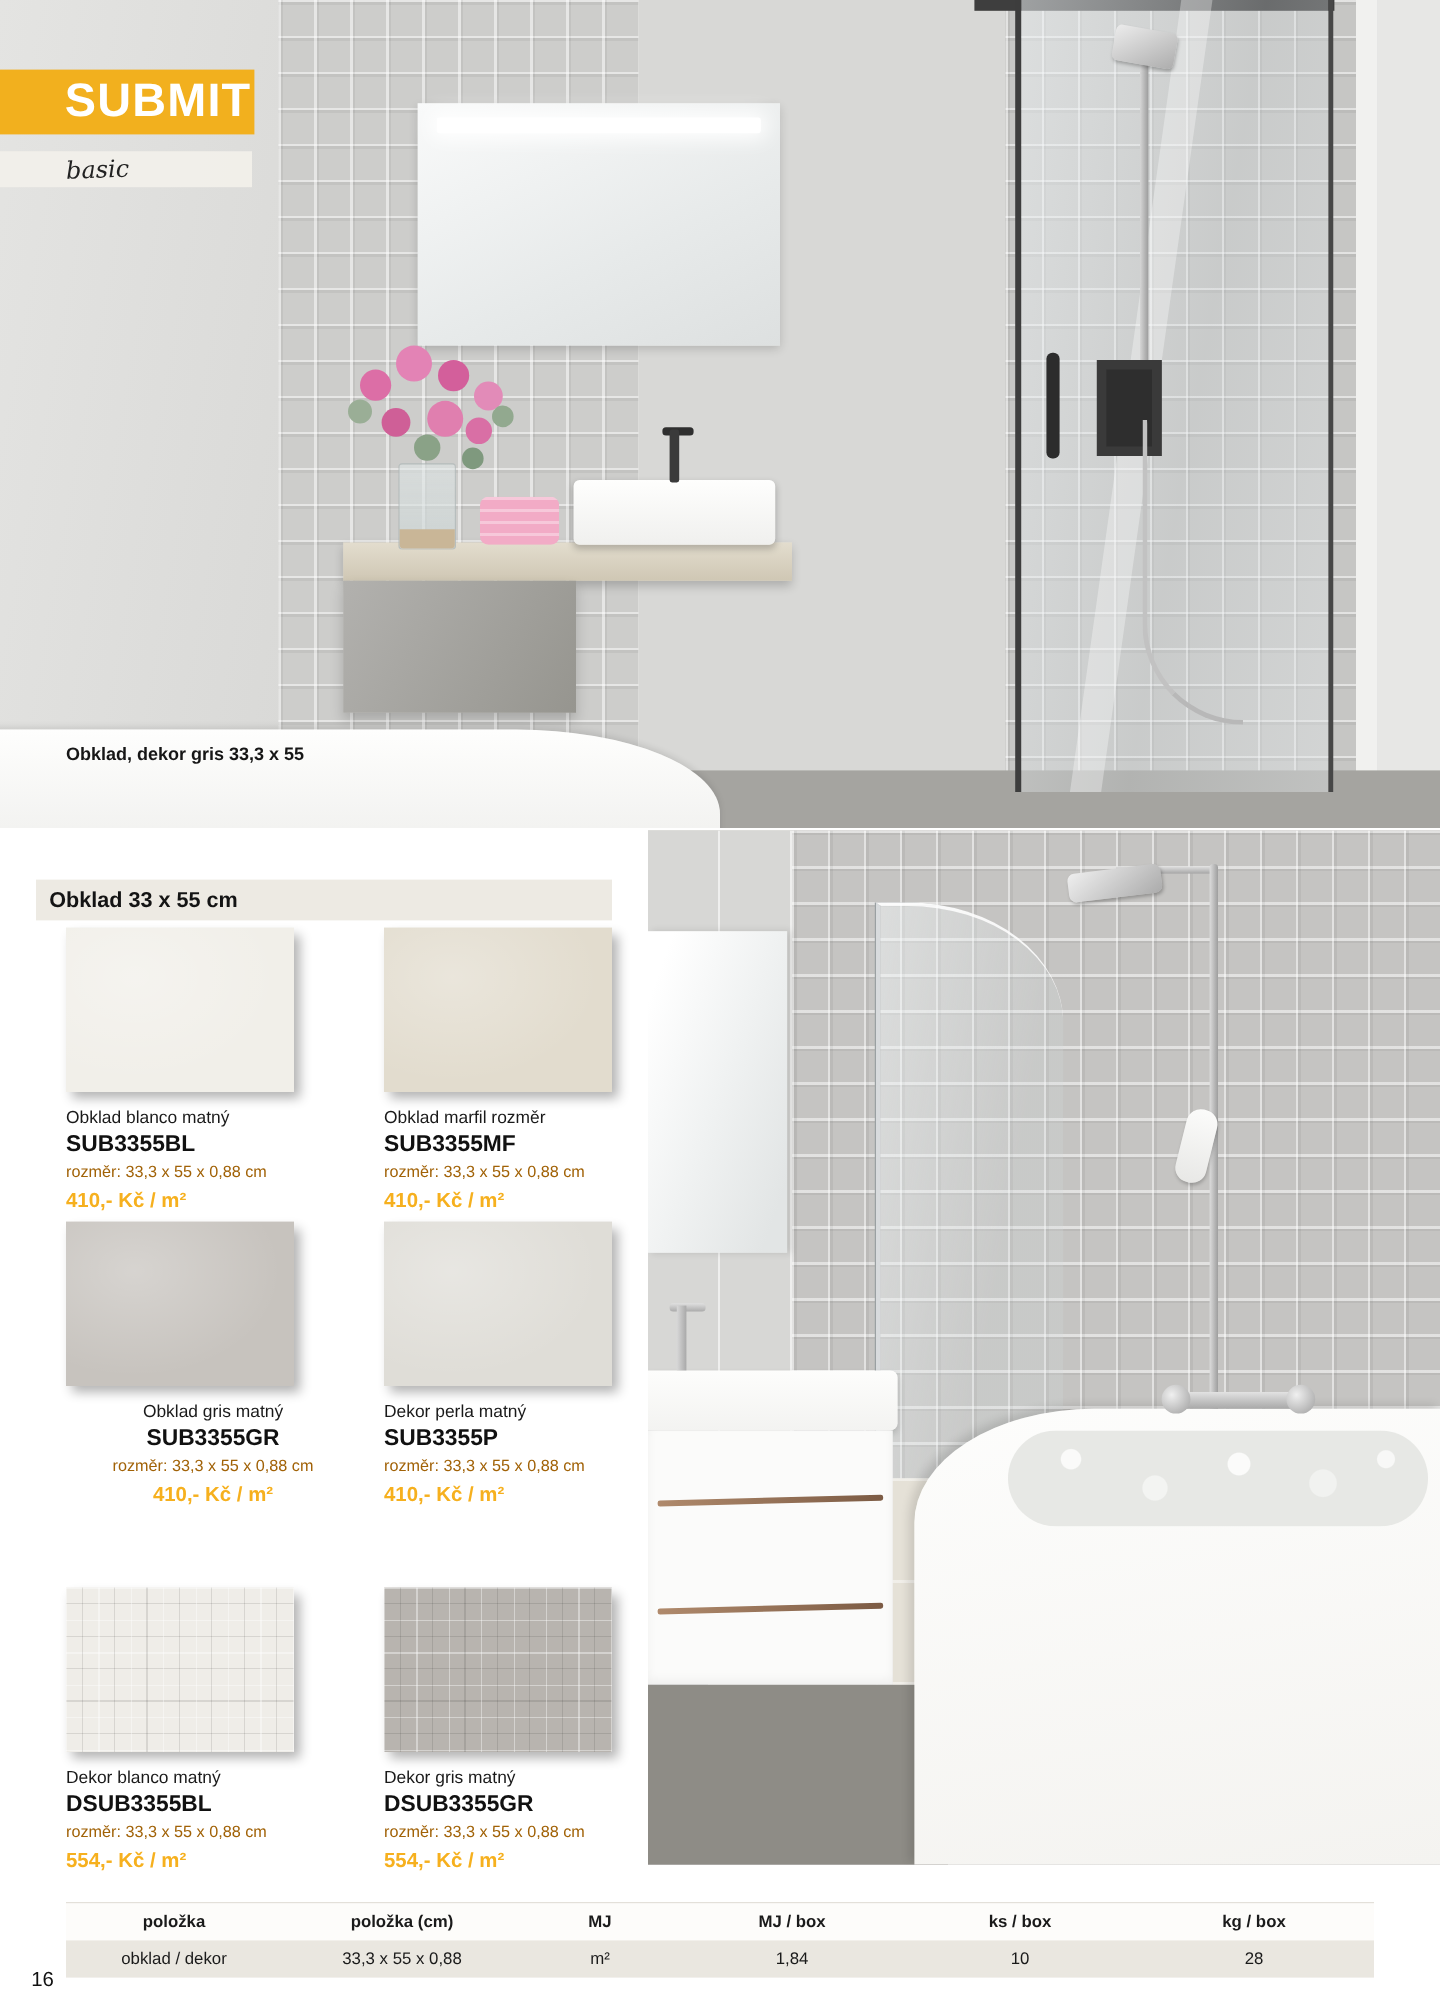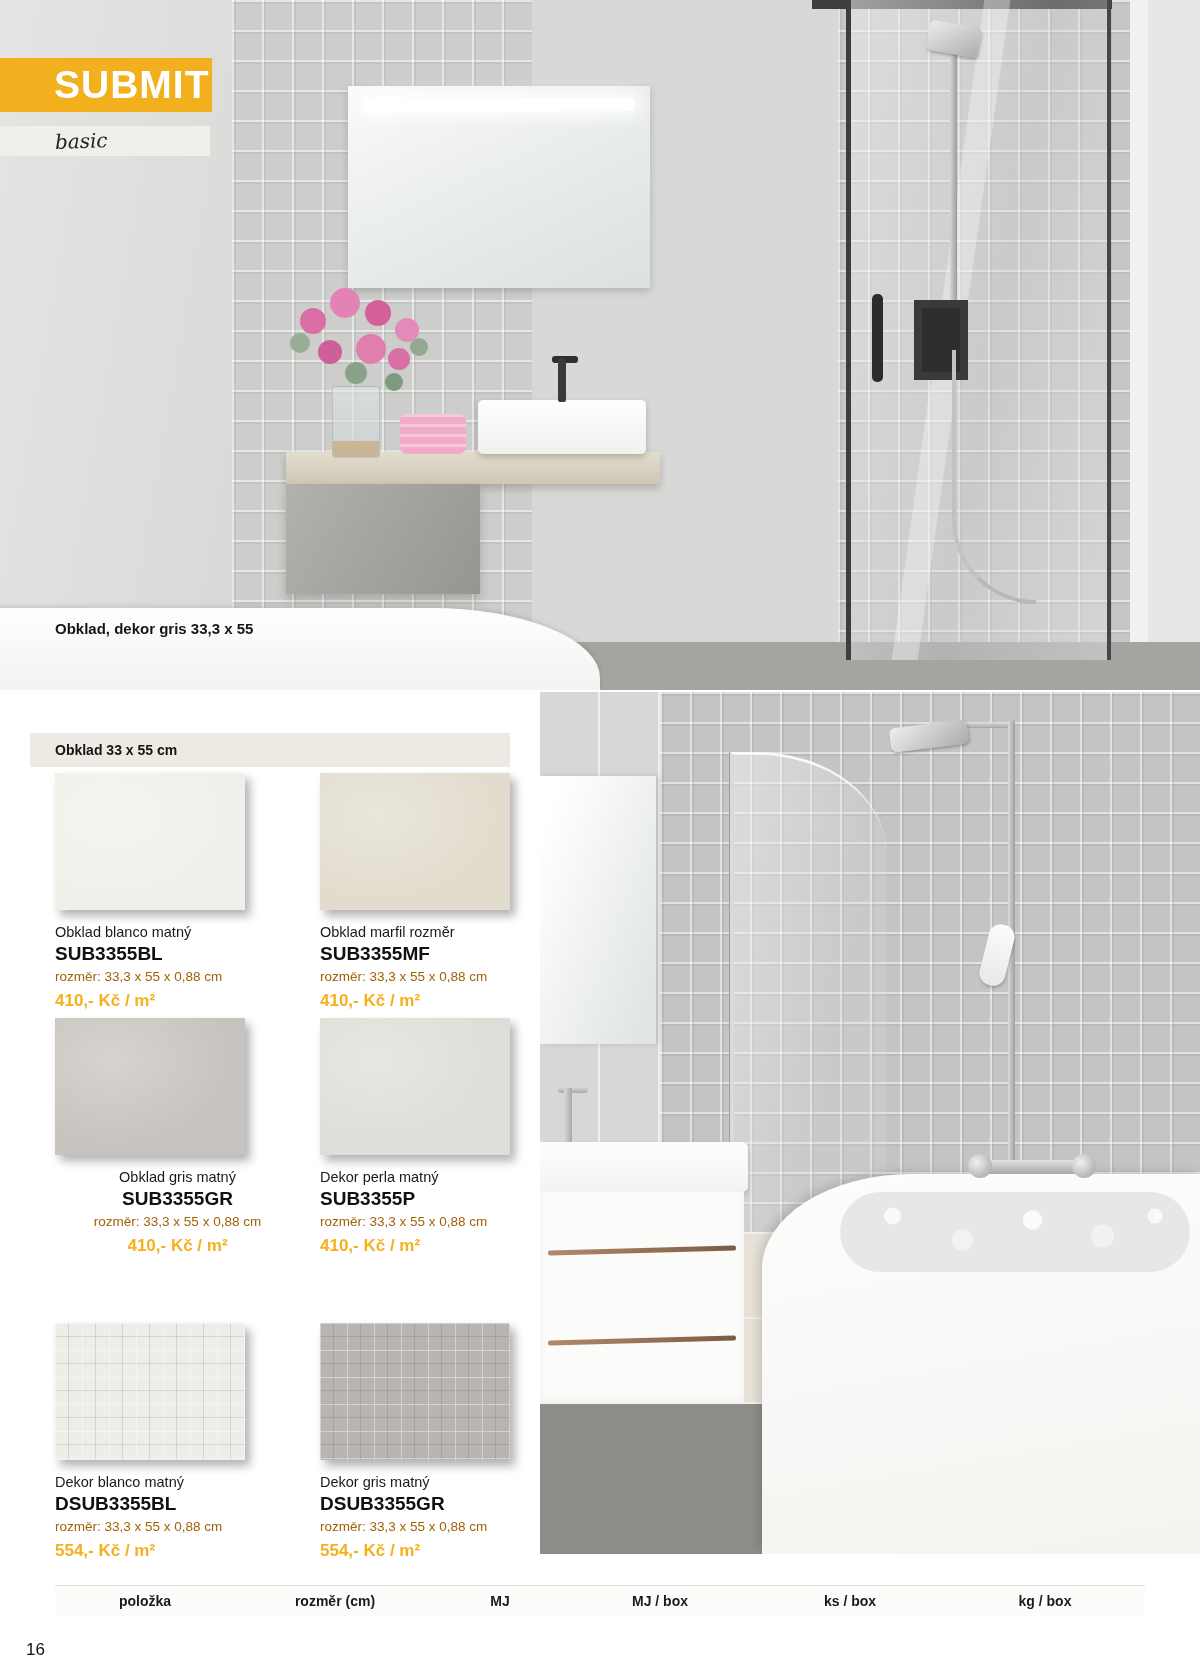--- a/index.html
+++ b/index.html
@@ -95,22 +95,22 @@
       border-top-left-radius:150px 95px; box-shadow:-4px -3px 8px rgba(0,0,0,.12); }
   .p2-foam { left:300px; top:500px; width:350px; height:80px; border-radius:40px; background-color:#E7E8E5;
       background-image:
         radial-gradient(circle at 15% 30%, #FAFAF9 0 8px, transparent 9px),
         radial-gradient(circle at 35% 60%, #F3F4F2 0 10px, transparent 11px),
         radial-gradient(circle at 55% 35%, #FBFBFA 0 9px, transparent 10px),
         radial-gradient(circle at 75% 55%, #F1F2F0 0 11px, transparent 12px),
         radial-gradient(circle at 90% 30%, #F8F8F7 0 7px, transparent 8px); }
 
   
-  .secbar { left:30px; width:480px; height:34px; background:#EDEAE3; line-height:34px; padding-left:25px;
-      box-sizing:border-box; font-size:14px; font-weight:bold; color:#141414; }
+  .secbar { left:30px; width:480px; height:34px; background:#EDEAE3; line-height:34px; padding-left:11px;
+      box-sizing:border-box; font-size:18px; font-weight:bold; color:#141414; }
   .card { position:absolute; width:245px; }
   .tile { width:190px; height:137px; background-color:#EEECE7; box-shadow:5px 6px 9px rgba(0,0,0,.3);
       background-image:radial-gradient(ellipse at 30% 30%, rgba(255,255,255,.28), transparent 65%); }
   .tile.dekor { background-image:
       repeating-linear-gradient(to right, rgba(255,255,255,.4) 0 1px, transparent 1px 13px, rgba(0,0,0,.1) 13px 14px, transparent 14px 27px),
       repeating-linear-gradient(to bottom, rgba(255,255,255,.4) 0 1px, transparent 1px 13px, rgba(0,0,0,.1) 13px 14px, transparent 14px 27px); }
   .p-name { margin-top:14px; font-size:14.5px; color:#1A1A1A; }
   .p-code { margin-top:3px; font-size:19px; font-weight:bold; color:#111; }
   .p-size { margin-top:4px; font-size:13.5px; color:#a16207; }
   .p-price { margin-top:7px; font-size:17px; font-weight:bold; color:#F6B01E; }
@@ -253,23 +253,31 @@
     <div class="tile dekor" style="background-color: rgb(184, 180, 175);"></div>
     <div class="p-name">Dekor gris matný</div>
     <div class="p-code">DSUB3355GR</div>
     <div class="p-size">rozměr: 33,3 x 55 x 0,88 cm</div>
     <div class="p-price" style="color: rgb(246, 176, 30);">554,- Kč / m²</div>
   </div>
 
   <div class="abs spec-table">
     <div class="t-row t-head">
       <div>položka</div>
-      <div>rozměr (cm)</div>
+      <div>položka (cm)</div>
       <div>MJ</div>
       <div>MJ / box</div>
       <div>ks / box</div>
       <div>kg / box</div>
     </div>
+    <div class="t-row t-data">
+      <div>obklad / dekor</div>
+      <div>33,3 x 55 x 0,88</div>
+      <div>m²</div>
+      <div>1,84</div>
+      <div>10</div>
+      <div>28</div>
+    </div>
   </div>
 
   <div class="abs pagenum">16</div>
 
 </div>
 
 </body></html>

